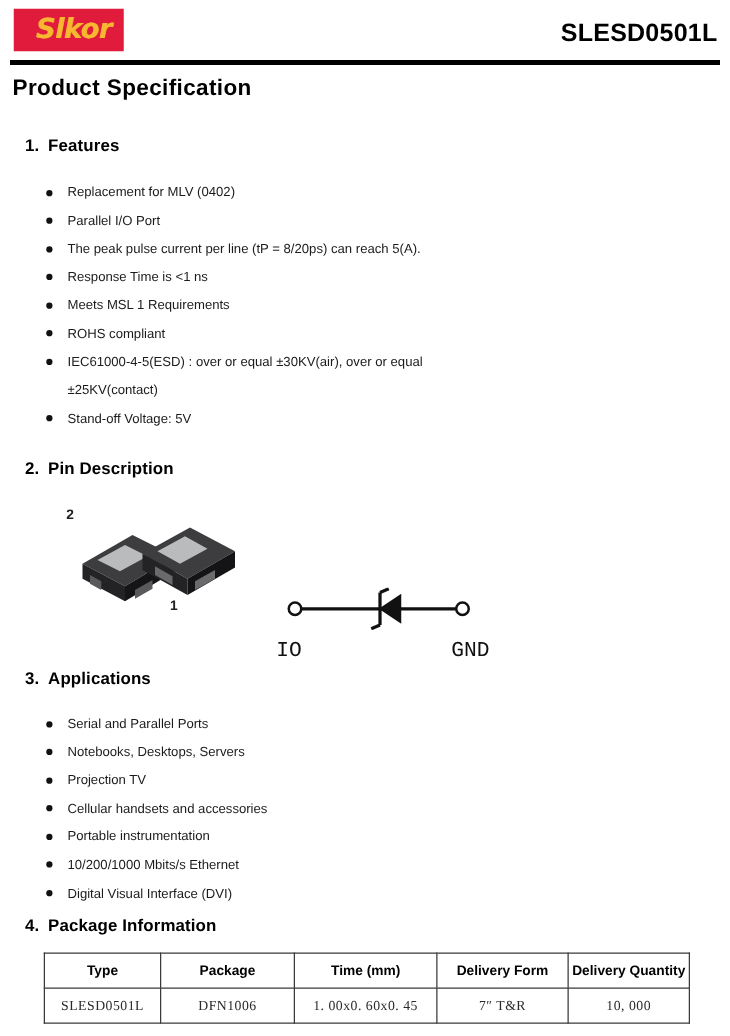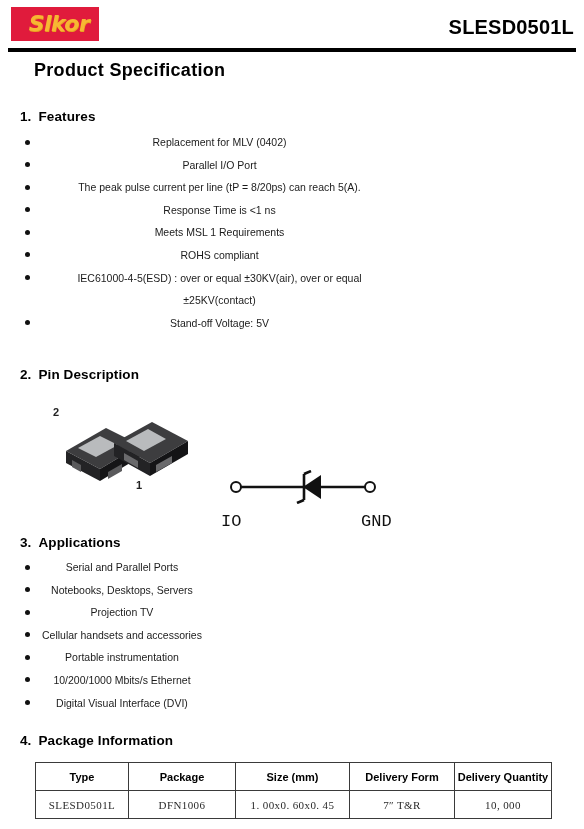--- a/index.html
+++ b/index.html
@@ -69,39 +69,37 @@
   }
 
   
   .doc-title {
     position: absolute;
     left: 10px;
     top: 60px;
     font-size: 18px;
     font-weight: bold;
     letter-spacing: 0.3px;
-    margin-left: 24px;
   }
 
   
   .section-heading {
     position: absolute;
     font-size: 13.5px;
     font-weight: bold;
     letter-spacing: 0.1px;
     white-space: nowrap;
   }
   .section-heading .num { margin-right: 7px; }
 
   .bullet-list {
     position: absolute;
-    margin: 0;
+    margin: 12px;
     padding: 0;
     list-style: none;
-    text-align: center;
   }
   .bullet-list li {
     position: relative;
     padding-left: 20px;
     font-size: 10.5px;
     line-height: 22.6px;
     white-space: nowrap;
     color: #1b1b1b;
   }
   .bullet-list li .dot {
@@ -287,21 +285,21 @@
     <col class="col-type">
       <col class="col-pkg">
       <col class="col-size">
       <col class="col-form">
       <col class="col-qty">
   </colgroup>
   <thead>
     <tr>
       <th>Type</th>
       <th>Package</th>
-      <th>Size (mm)</th>
+      <th>Time (mm)</th>
       <th>Delivery Form</th>
       <th>Delivery Quantity</th>
     </tr>
   </thead>
   <tbody>
     <tr>
       <td>SLESD0501L</td>
       <td>DFN1006</td>
       <td>1. 00x0. 60x0. 45</td>
       <td>7″    T&amp;R</td>

